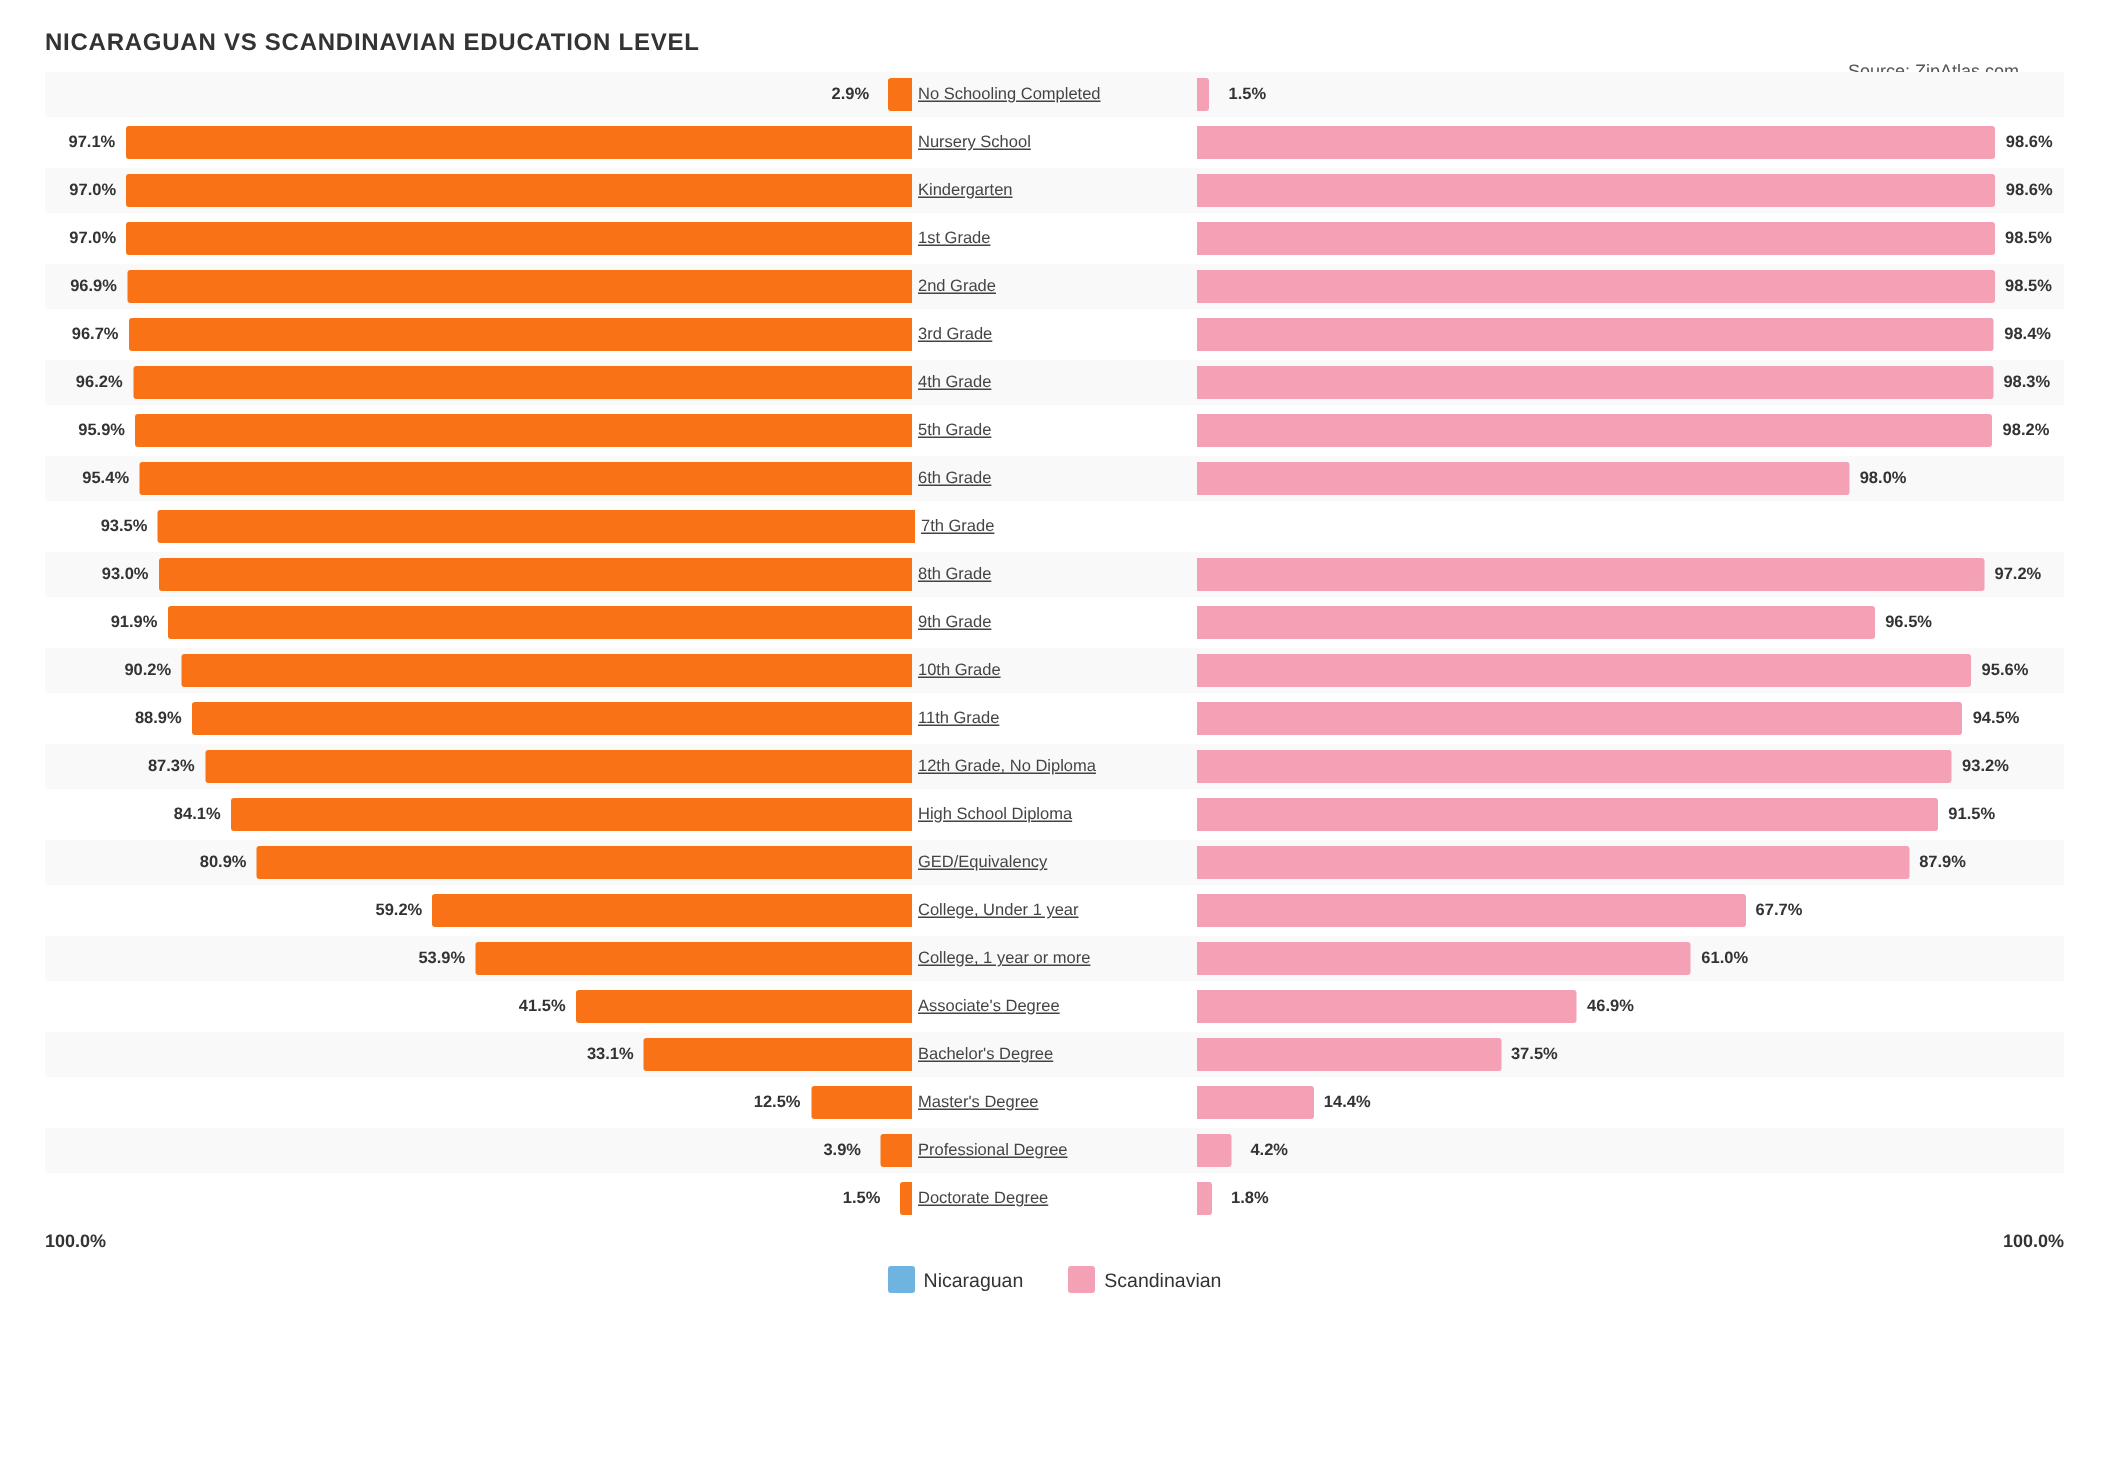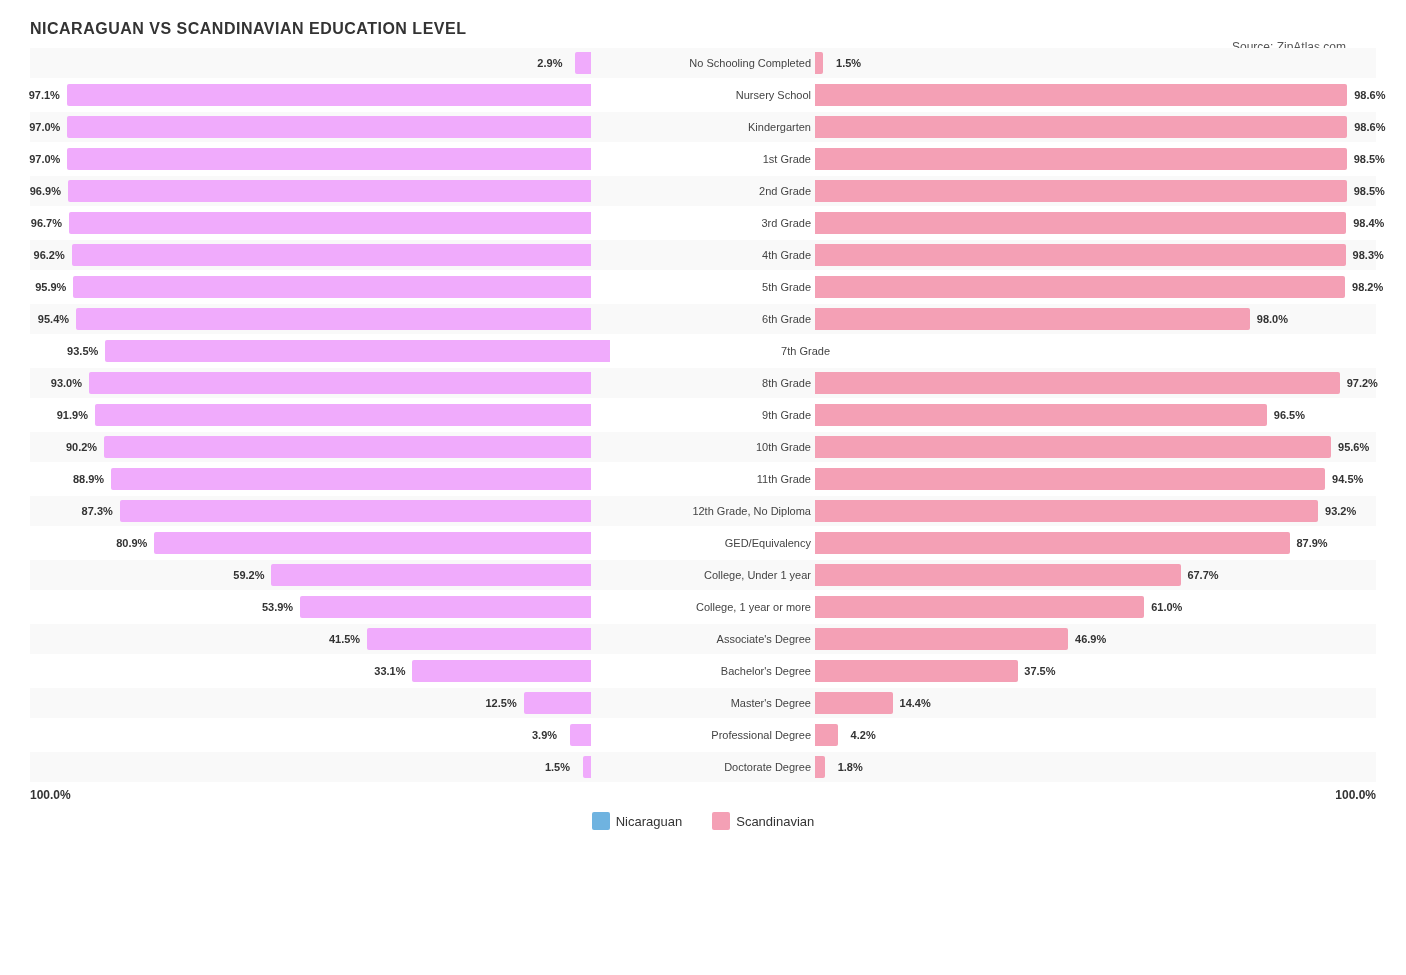--- a/index.html
+++ b/index.html
@@ -50,30 +50,31 @@
     }
     .right-bar-container {
       width: 580px;
       display: flex;
       justify-content: flex-start;
       align-items: center;
       position: relative;
       height: 100%;
     }
     .label-center {
-      width: 224px;
-      text-align: right;
+      width: 190px;
+      text-align: left;
       font-size: 11px;
       color: #444;
       padding: 0 4px;
       flex-shrink: 0;
       z-index: 2;
+      text-decoration: underline;
     }
     .bar-blue {
-      background: #f0abfc;
+      background: #f97316;
       height: 22px;
       border-radius: 2px 0 0 2px;
       display: flex;
       align-items: center;
       justify-content: flex-start;
       position: relative;
     }
     .bar-pink {
       background: #f4a0b5;
       height: 22px;
@@ -325,20 +326,33 @@
       </div>
       <div class="label-center">12th Grade, No Diploma</div>
       <div class="right-bar-container">
         <div class="bar-pink" style="width:503.28000000000003px;">
           <span class="val-right">93.2%</span>
         </div>
       </div>
     </div>
         <div class="row">
       <div class="left-bar-container">
+        <div class="bar-blue" style="width:454.14px;">
+          <span class="val-left">84.1%</span>
+        </div>
+      </div>
+      <div class="label-center">High School Diploma</div>
+      <div class="right-bar-container">
+        <div class="bar-pink" style="width:494.1px;">
+          <span class="val-right">91.5%</span>
+        </div>
+      </div>
+    </div>
+        <div class="row">
+      <div class="left-bar-container">
         <div class="bar-blue" style="width:436.86px;">
           <span class="val-left">80.9%</span>
         </div>
       </div>
       <div class="label-center">GED/Equivalency</div>
       <div class="right-bar-container">
         <div class="bar-pink" style="width:474.66px;">
           <span class="val-right">87.9%</span>
         </div>
       </div>

